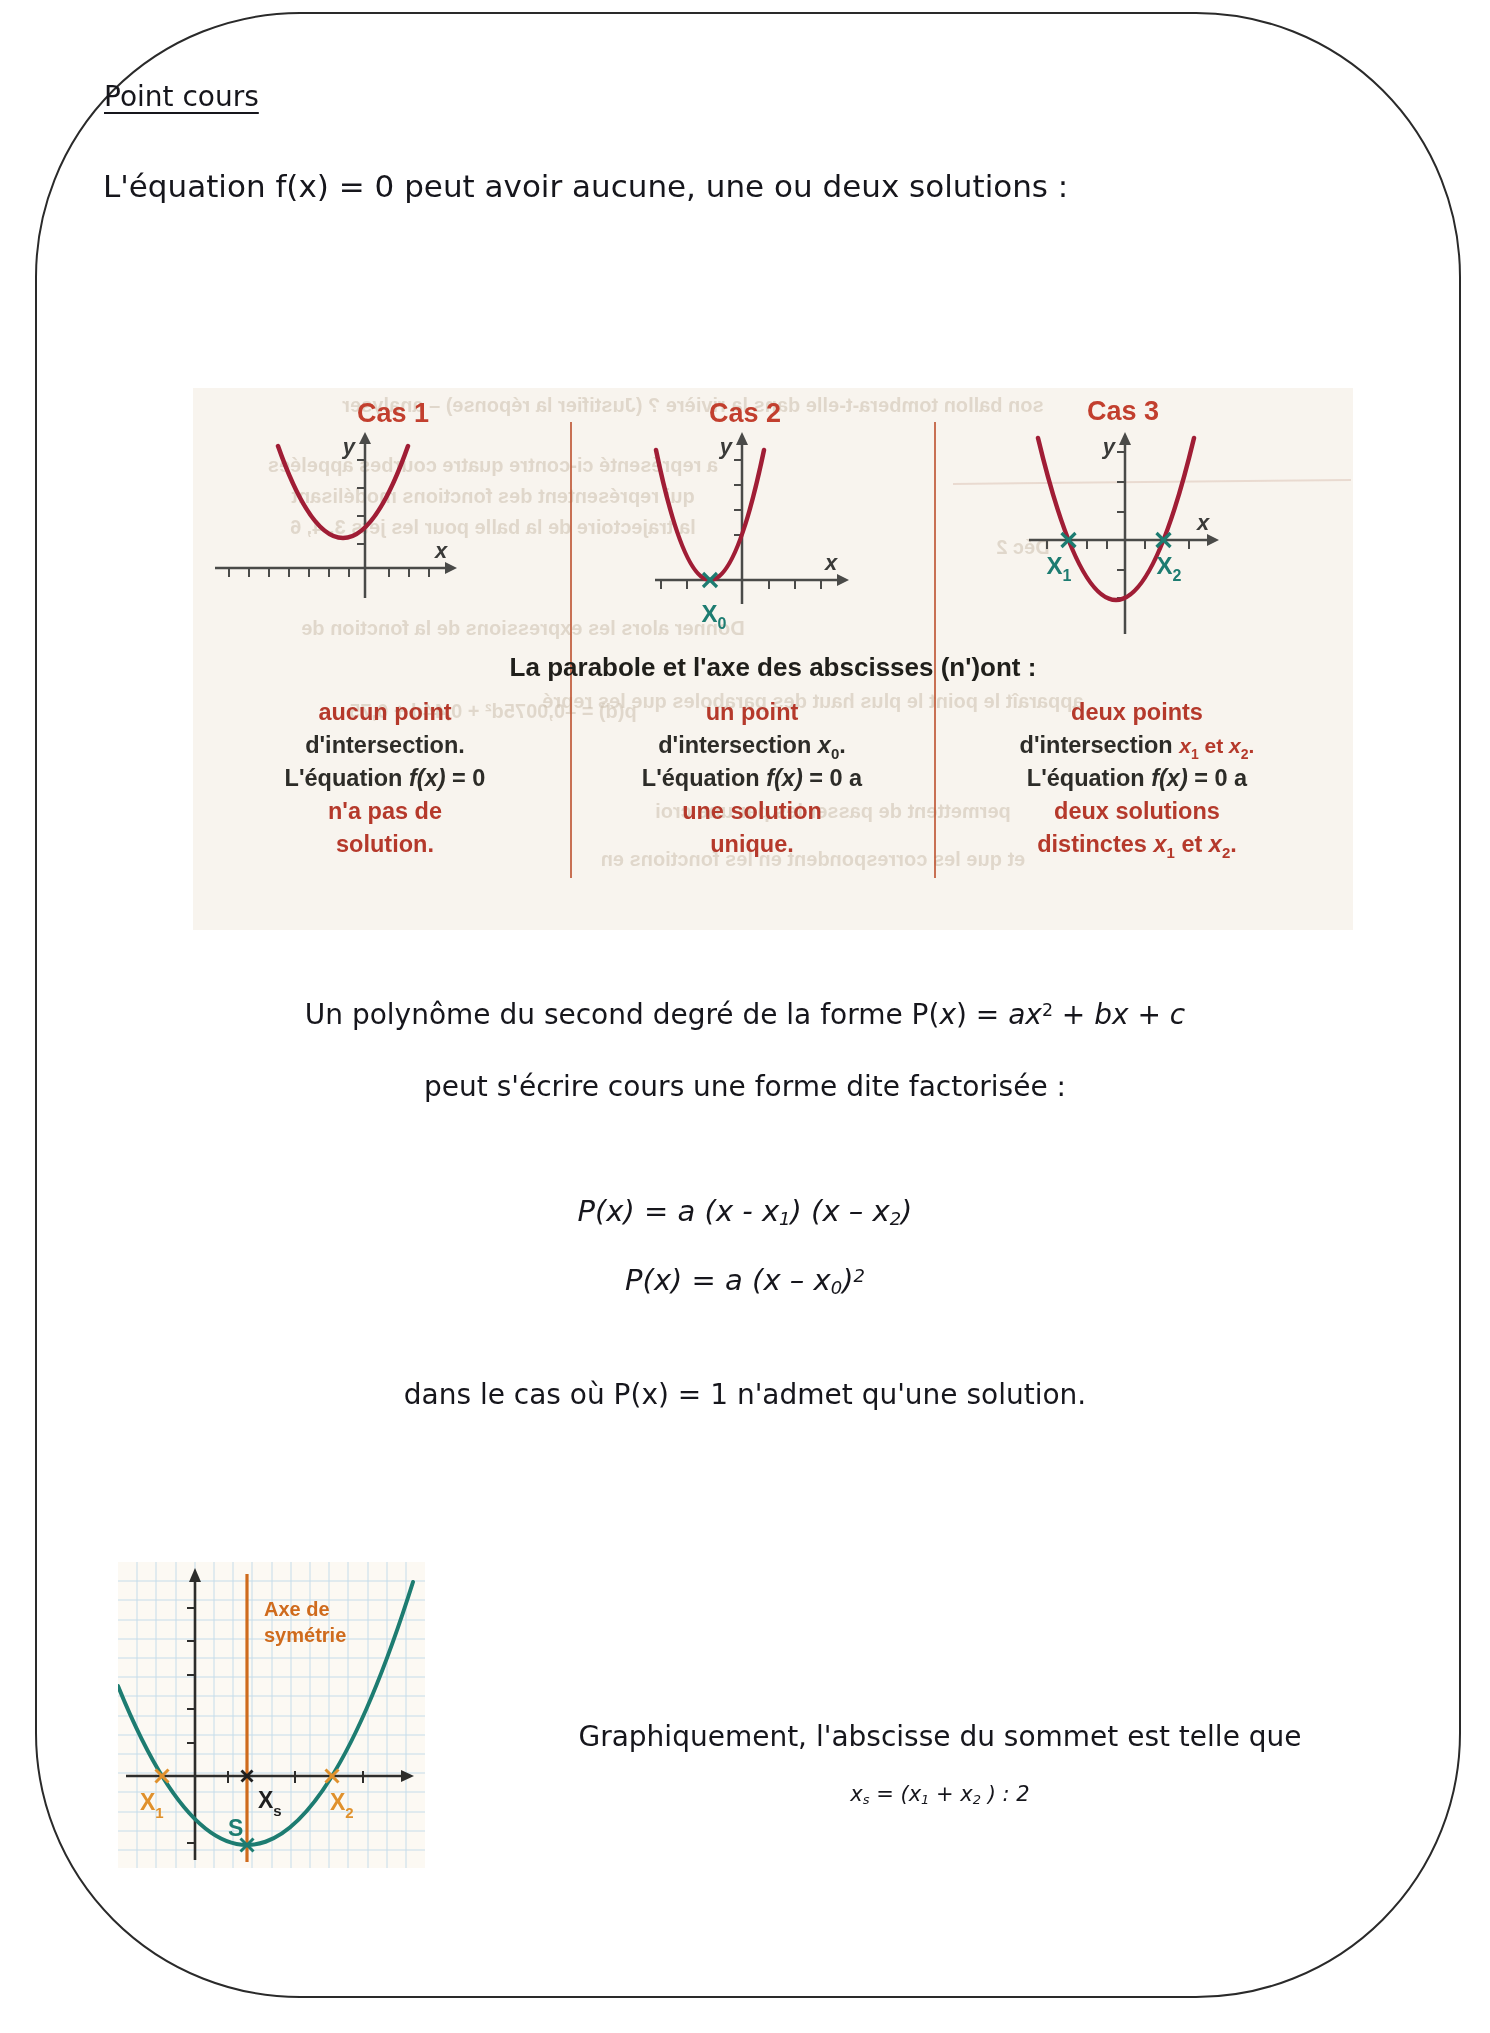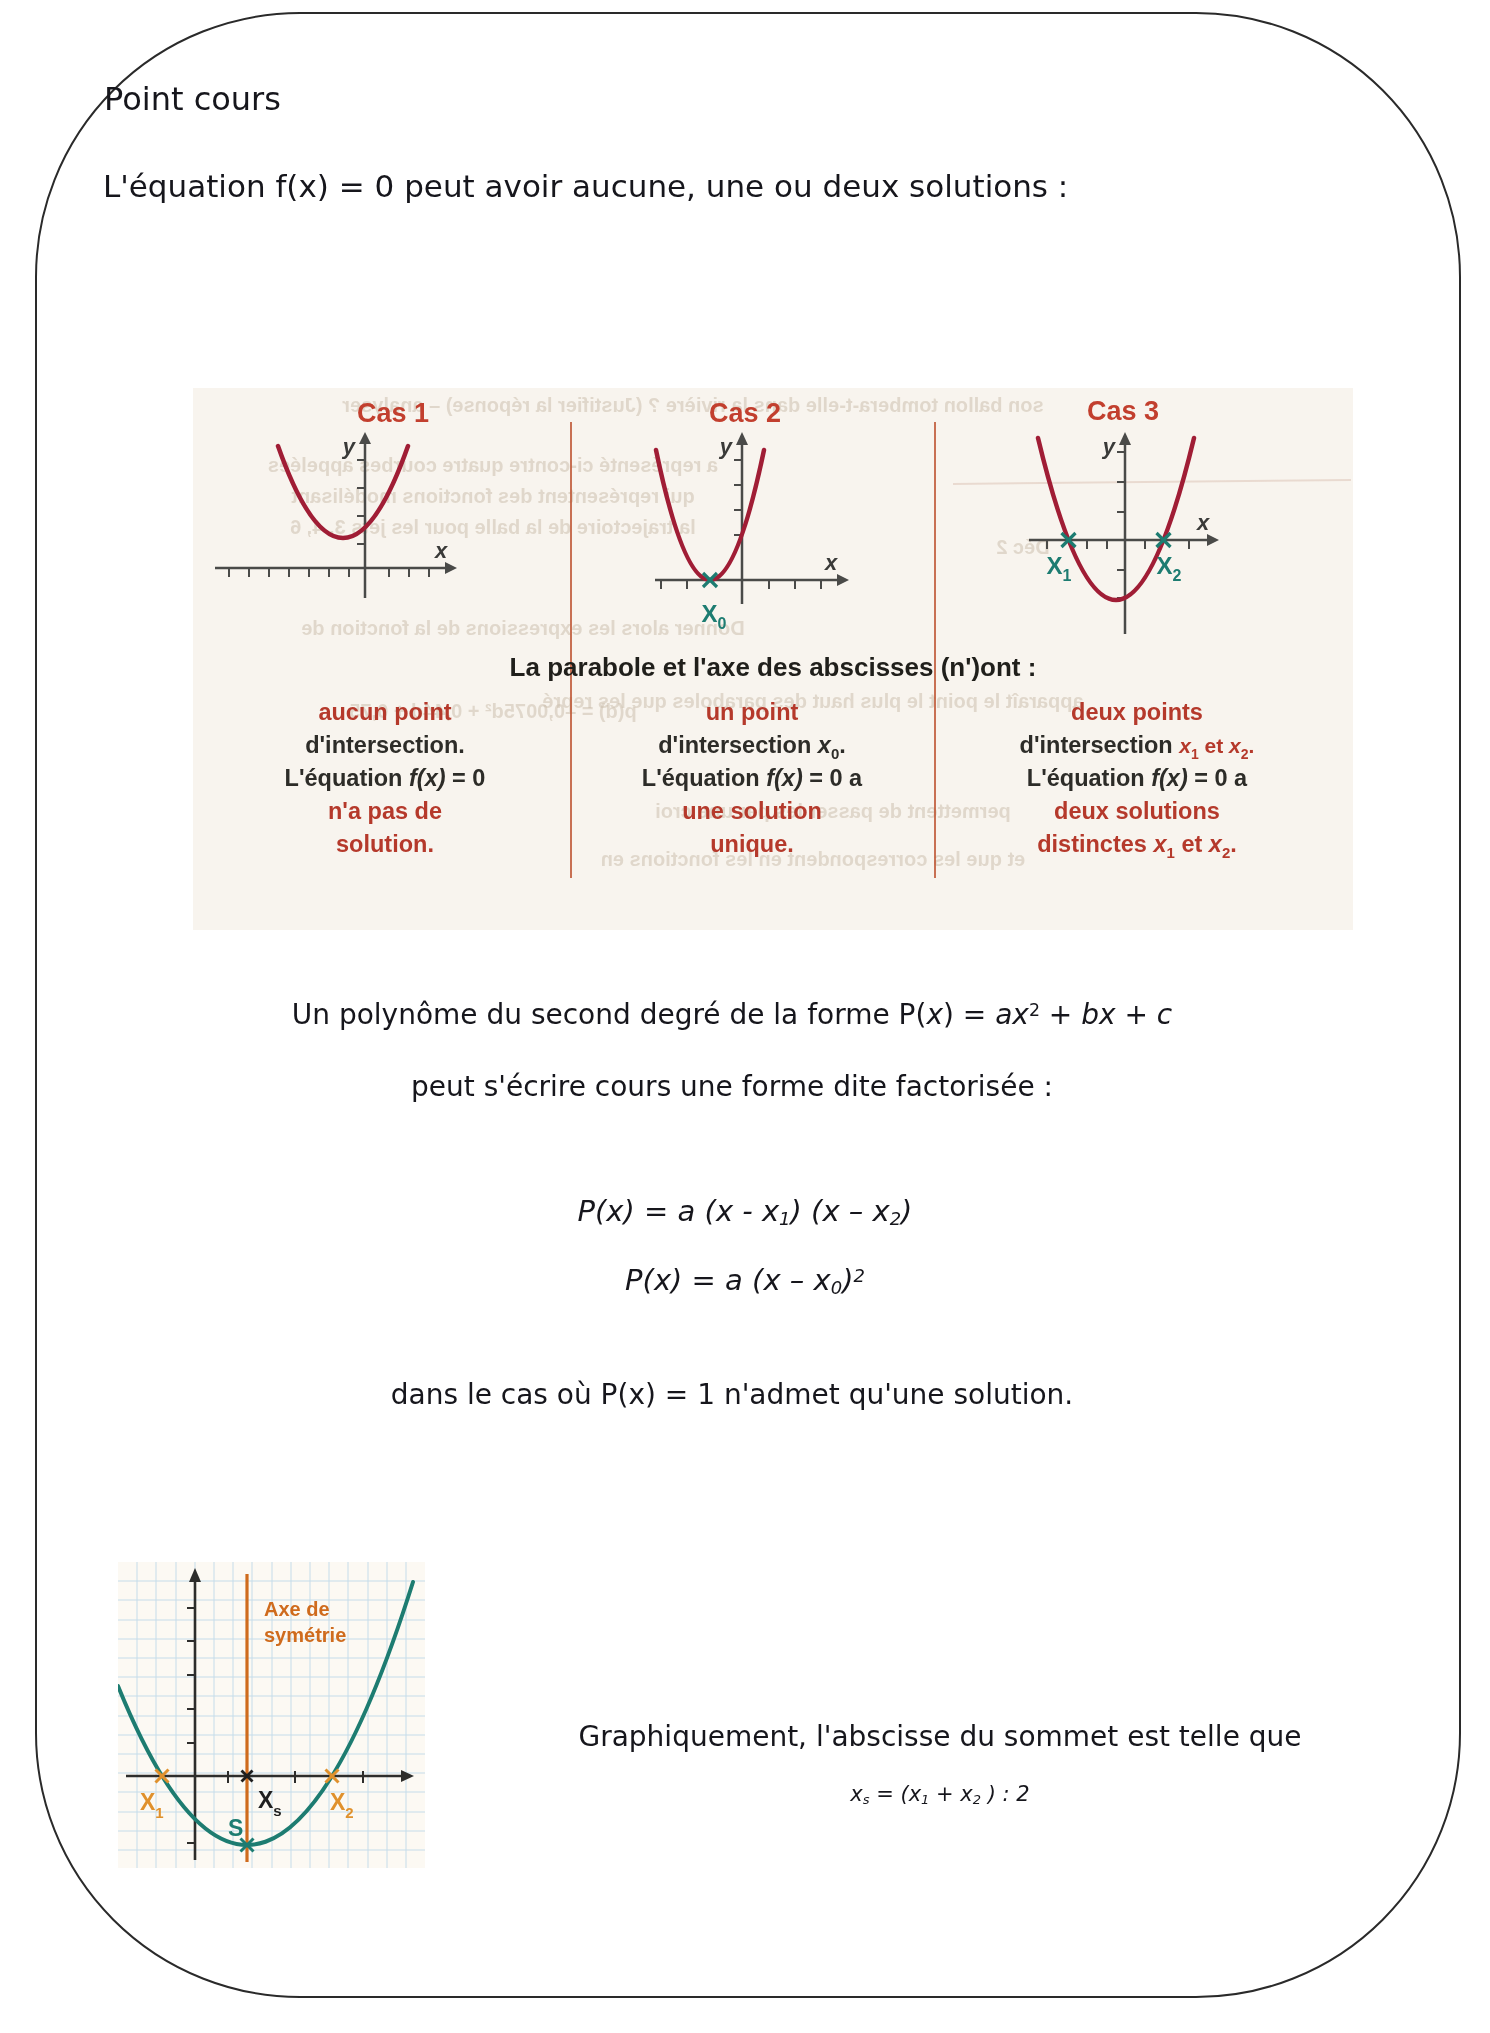--- a/index.html
+++ b/index.html
@@ -7,25 +7,25 @@
     width:1490px;height:2033px;position:relative;background:#ffffff;
     font-family:"DejaVu Sans",sans-serif;color:#16161c;overflow:hidden;
   }
   .abs{position:absolute;}
   .ctr{text-align:center;}
   .page-border{
     left:35px;top:12px;width:1426px;height:1986px;
     border:2px solid #2a2a2a;border-radius:265px;box-sizing:border-box;
   }
   .title{
-    left:104px;top:80px;font-size:32px;
-    text-decoration-thickness:1.5px;text-underline-offset:6px;
+    left:104px;top:80px;font-size:28px;
+    text-decoration:underline;text-decoration-thickness:1.5px;text-underline-offset:6px;
   }
   .intro{left:103px;top:168px;font-size:31px;}
-  .stmt{left:82px;width:1300px;font-size:28px;}
+  .stmt{left:95px;width:1300px;font-size:28px;}
   .formula{left:95px;width:1300px;font-size:29px;font-style:italic;}
   .btm-line{left:440px;top:1720px;width:1000px;font-size:28px;}
   .btm-formula{left:440px;top:1782px;width:1000px;font-size:21px;font-style:italic;}
   sub{font-size:.62em;vertical-align:-0.2em;}
   sup{font-size:.62em;vertical-align:0.45em;}
   
   .caslabel{font:700 27px "Liberation Sans",sans-serif;}
   .ctxt{font:600 23.5px "Liberation Sans",sans-serif;fill:#2d2c28;}
   .cred{font:700 23.5px "Liberation Sans",sans-serif;}
   .caption{font:600 26px "Liberation Sans",sans-serif;fill:#201f1b;}

